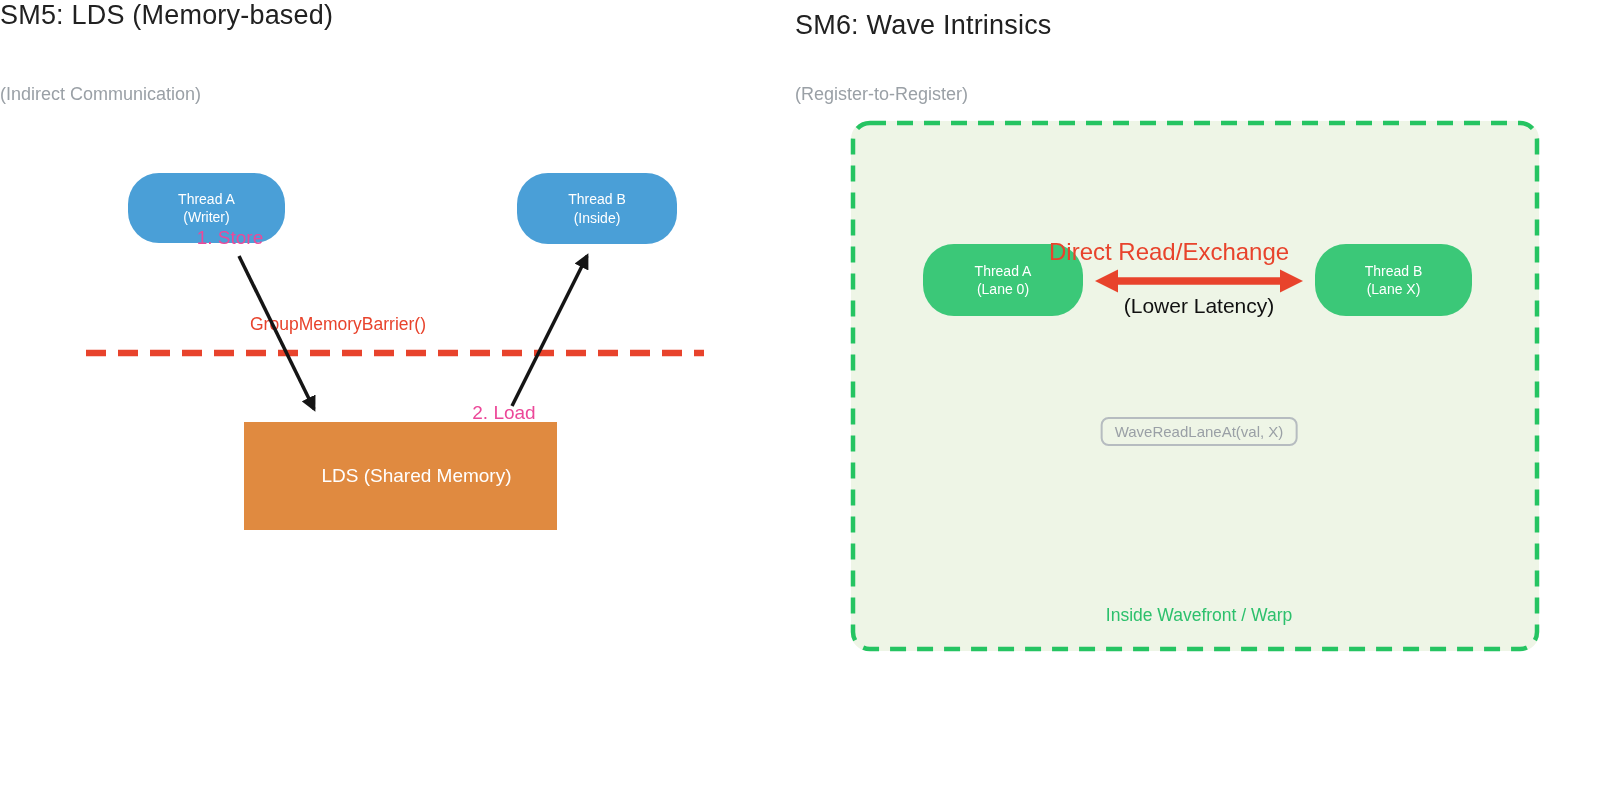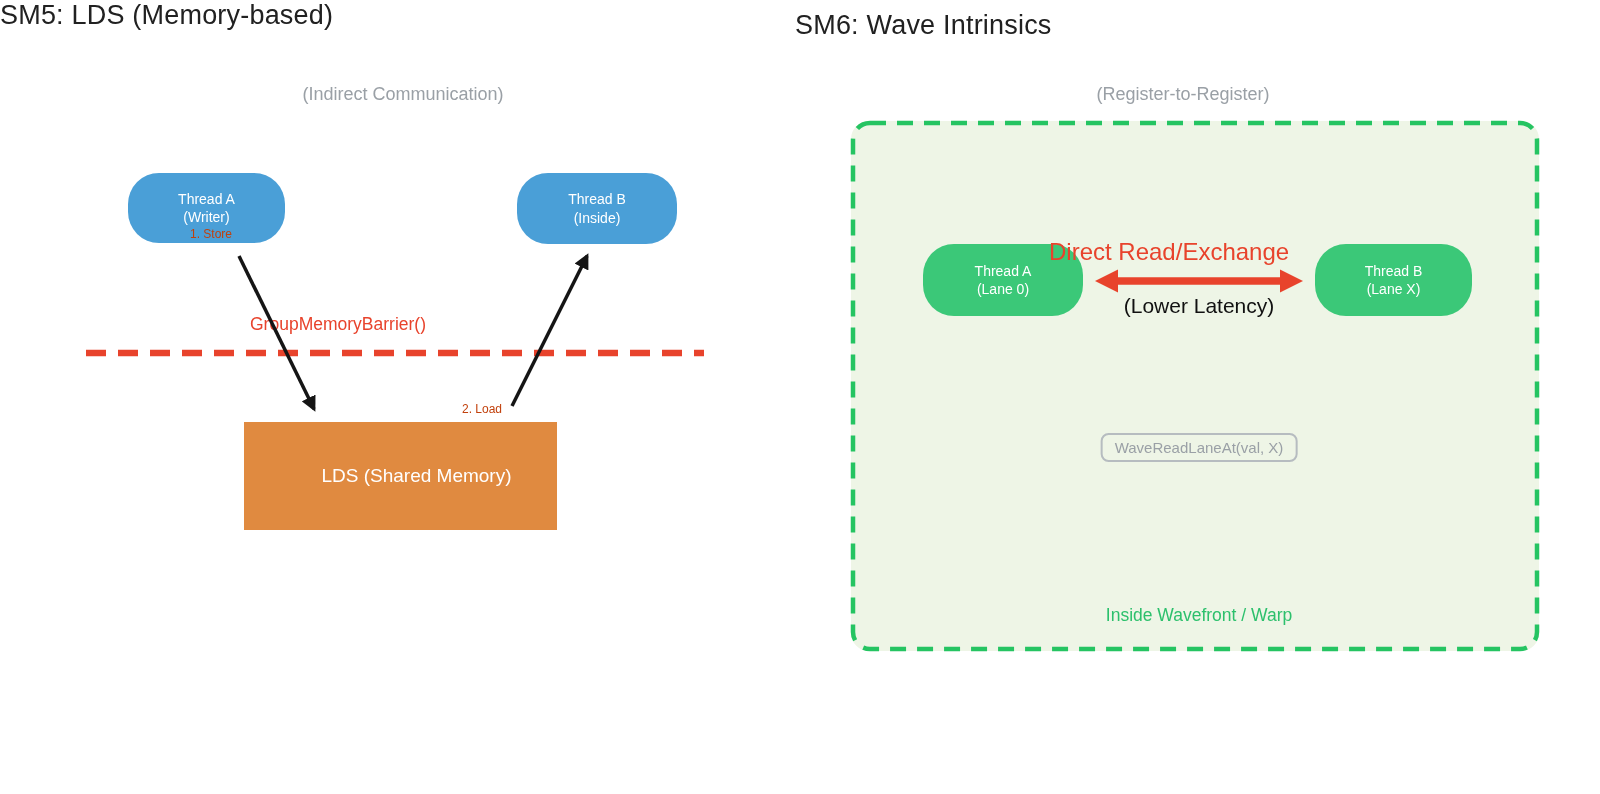--- a/index.html
+++ b/index.html
@@ -6,53 +6,53 @@
     --blue-box:#4a9fd7; --orange-box:#e08a40; --green-box:#3bc878;
     --container-bg:#eef5e6; --container-border:#25c462; --red-accent:#e8432c;
     --gray-text:#9aa0a6; --title-text:#212121; --scope-text:#2cc06c; --black-arrow:#151515;
   }
   *{margin:0;padding:0;box-sizing:border-box;}
   html,body{background:#fff;}
   body{font-family:"Liberation Sans", sans-serif;}
   .canvas{position:relative;width:1600px;height:794px;background:#ffffff;overflow:hidden;}
 
   .title{position:absolute;text-align:left;font-size:27px;font-weight:400;color:var(--title-text);letter-spacing:.2px;}
-  .subtitle{position:absolute;text-align:center;font-size:18px;color:var(--gray-text);padding-left:16px;}
+  .subtitle{position:absolute;text-align:left;font-size:18px;color:var(--gray-text);}
   .left-title{left:0;top:10;width:790px;}
   .left-subtitle{left:0;top:84px;width:790px;}
   .right-title{left:795px;top:10px;width:760px;}
   .right-subtitle{left:795px;top:84px;width:760px;}
 
   .tbox{position:absolute;display:flex;flex-direction:column;align-items:center;justify-content:center;
         color:#fff;font-size:14px;line-height:1.3;text-align:center;z-index:2;border-radius:31px;}
   .tbox.blue{background:var(--blue-box);}
   .tbox.green{background:var(--green-box);}
   .box-writer{left:128px;top:173px;width:157px;height:70px;}
   .box-reader{left:517px;top:173px;width:160px;height:71px;}
   .box-lane0{left:923px;top:244px;width:160px;height:72px;}
   .box-lanex{left:1315px;top:244px;width:157px;height:72px;}
 
   .lds-box{position:absolute;left:244px;top:422px;width:313px;height:108px;background:var(--orange-box);
            display:flex;align-items:center;justify-content:center;color:#fff;font-size:19px;z-index:2;padding-left:32px;}
 
-  .step-label{position:absolute;text-align:left;font-size:12px;color:#c2410c;z-index:4;}
+  .step-label{position:absolute;text-align:center;font-size:19px;color:#ec4899;z-index:4;}
   .store-label{left:190px;top:227px;width:80px;}
   .load-label{left:462px;top:402px;width:84px;}
 
   .barrier-label{position:absolute;left:250px;top:314px;width:300px;text-align:left;
                  font-size:17.5px;color:var(--red-accent);z-index:2;}
 
   .wave-container{position:absolute;left:851px;top:121px;width:688px;height:530px;
                   background:var(--container-bg);border-radius:18px;z-index:0;}
 
   .exchange-label{position:absolute;left:1049px;top:238px;width:300px;
                   font-size:24px;color:var(--red-accent);z-index:2;}
   .latency-label{position:absolute;left:1049px;top:294px;width:300px;text-align:center;
                  font-size:21px;color:#111;z-index:2;}
-  .wave-fn-pill{position:absolute;left:1199px;top:433px;transform:translateX(-50%);
+  .wave-fn-pill{position:absolute;left:1199px;top:417px;transform:translateX(-50%);
                 padding:4px 12px;border:2px solid #b6bcc0;border-radius:8px;
                 color:var(--gray-text);font-size:15px;white-space:nowrap;z-index:2;background:transparent;}
   .scope-label{position:absolute;left:1049px;top:598px;width:300px;text-align:center;
                font-size:17.5px;color:var(--scope-text);z-index:2;margin-top:7px;}
 
   .overlay-svg{position:absolute;left:0;top:0;width:1600px;height:794px;z-index:3;pointer-events:none;}
 </style>
 </head>
 <body>
 

